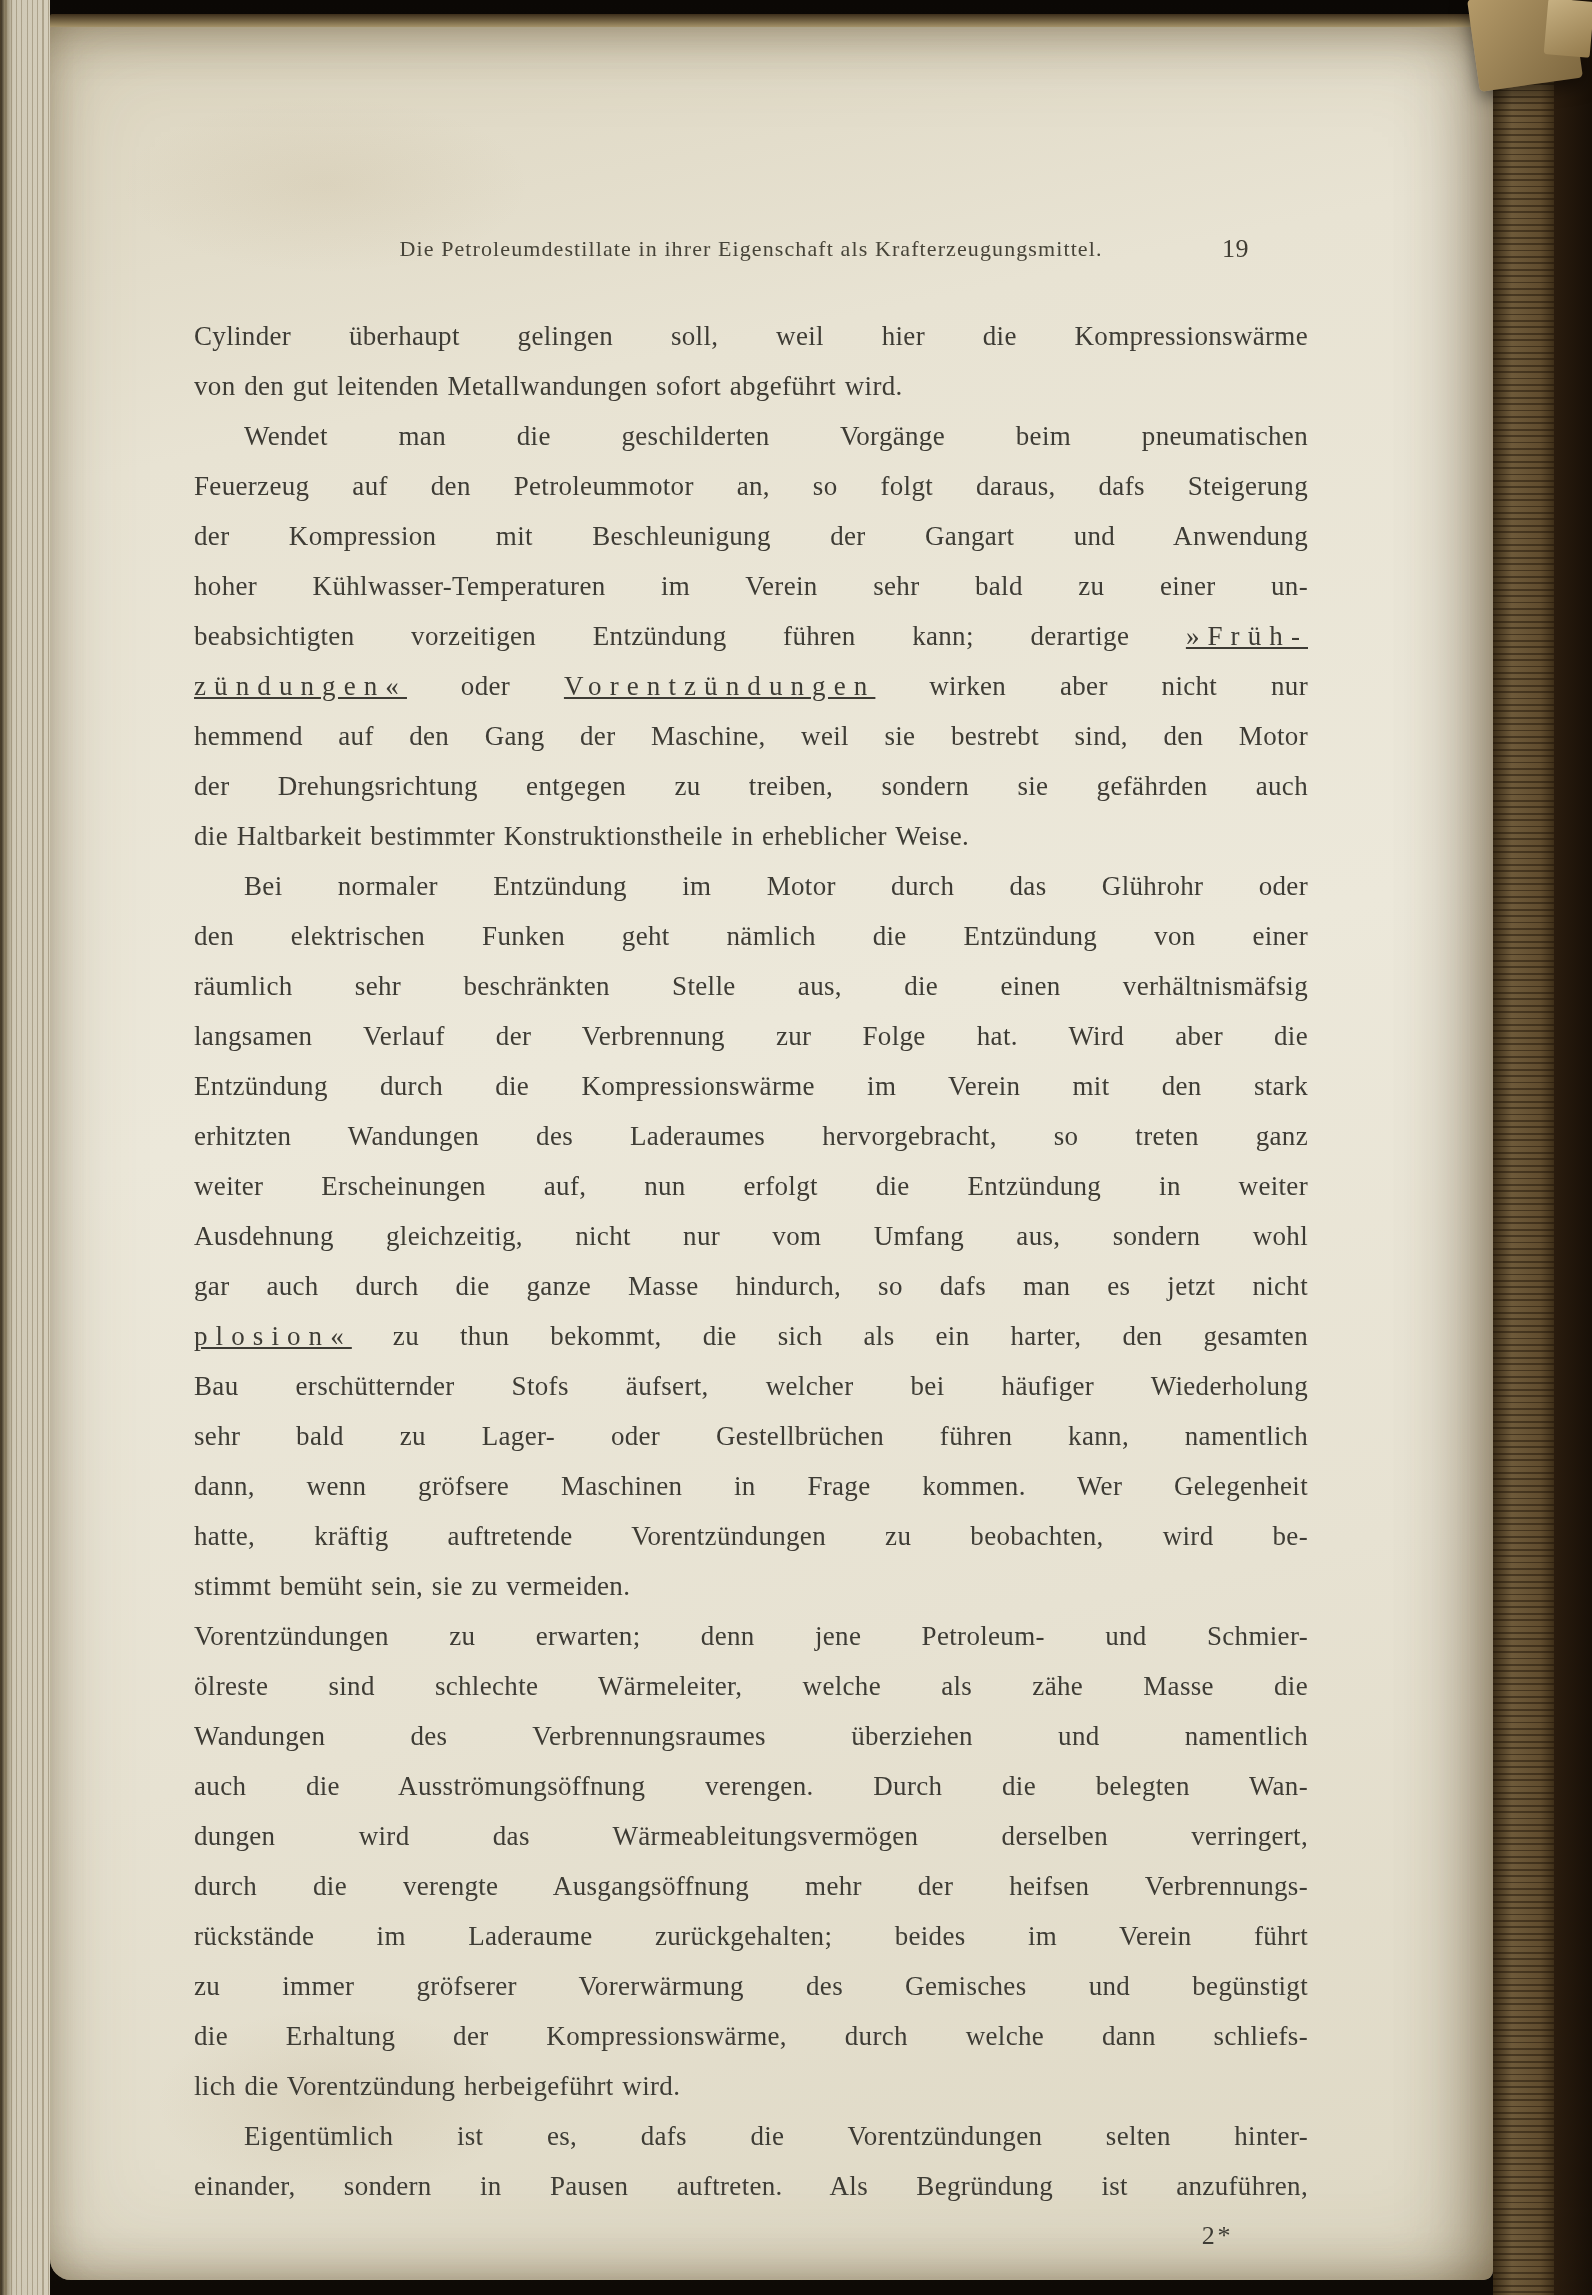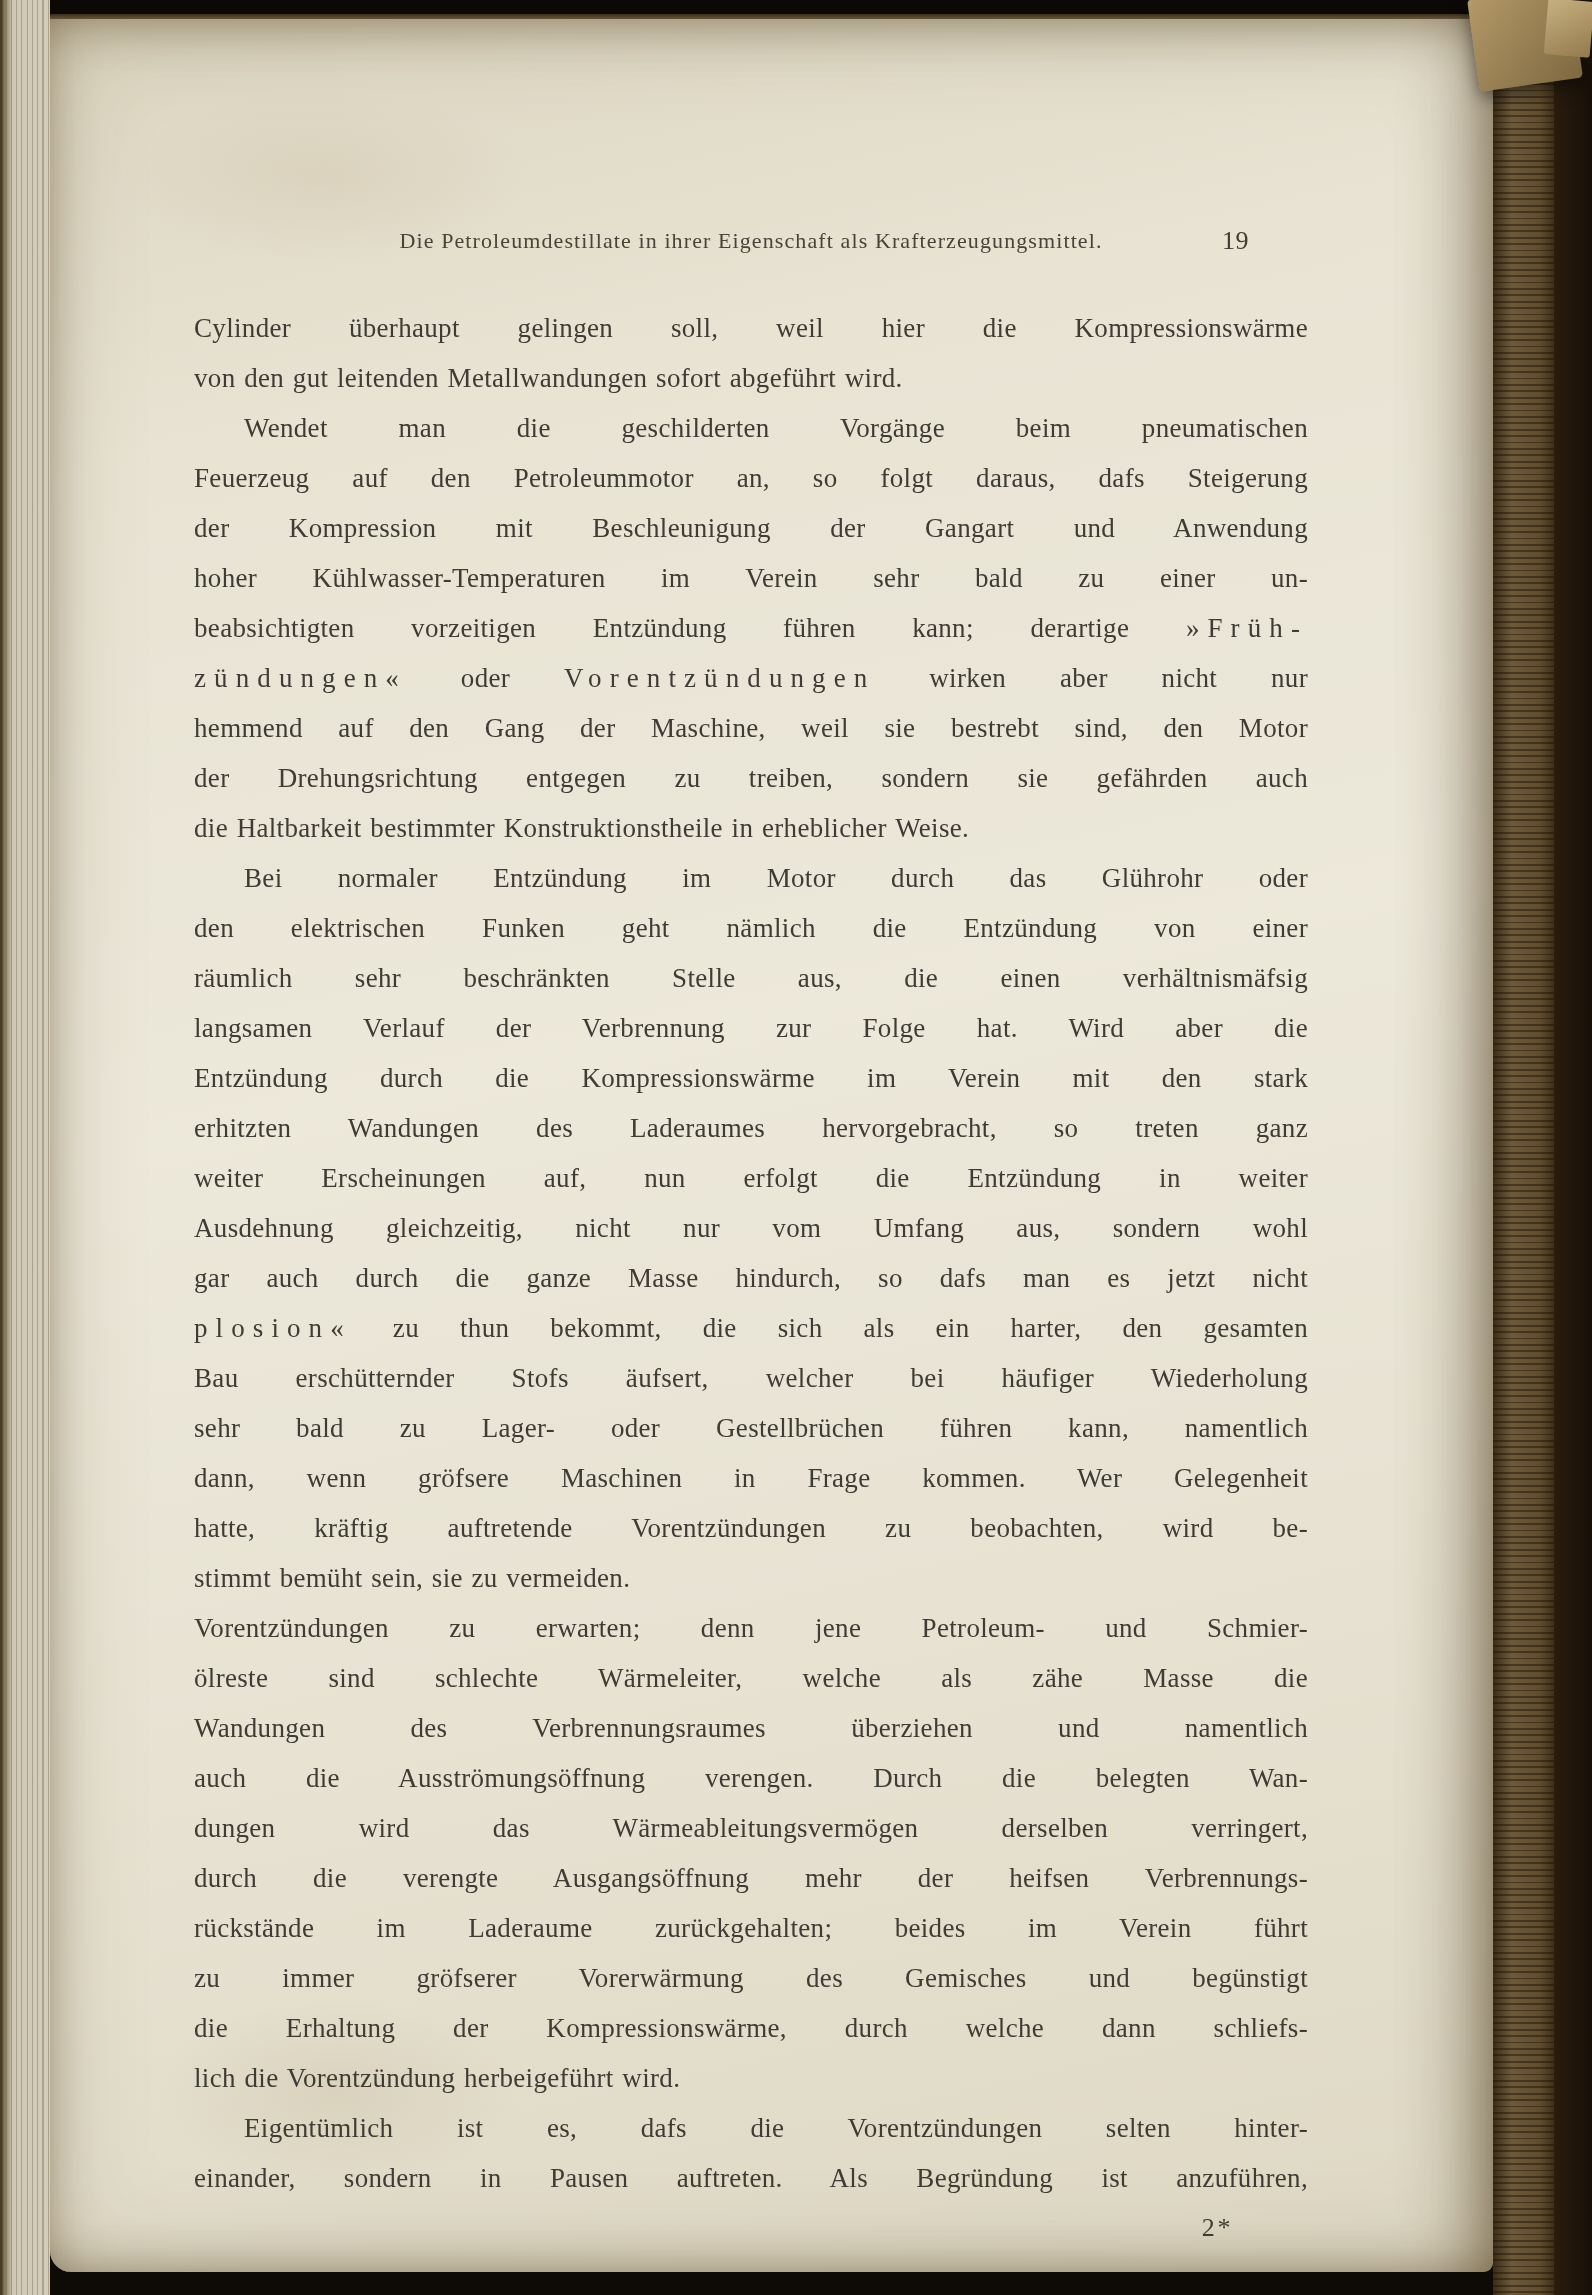--- a/index.html
+++ b/index.html
@@ -21,21 +21,21 @@
 
   
   .top-edge {
     position:absolute; left:50px; top:14px; width:1443px; height:23.4px;
     background:linear-gradient(180deg,#3c2e1b 0%, #a18f66 55%, #c2b48d 100%);
     border-radius:1.8px;
   }
 
   
   .paper {
-    position:absolute; left:50px; top:19px; width:1443px; height:2253px;
+    position:absolute; left:50px; top:27px; width:1443px; height:2253px;
     background:linear-gradient(168deg, #dcd5c0 0%, #e8e3d3 18%, #ece8da 45%, #e7e2d2 70%, #ded8c4 100%);
     border-radius:1.2px 3.5px 9.4px 21px;
     box-shadow:
       inset 0 0 100px rgba(105,85,45,0.22),
       inset -47px 0 70px -32px rgba(75,55,25,0.55),
       inset 0 26px 53px -26px rgba(90,70,40,0.38),
       inset 26px 0 53px -32px rgba(90,70,40,0.30),
       inset 0 -23.4px 47px -26px rgba(90,70,40,0.30);
   }
 
@@ -48,21 +48,21 @@
   
   .header { position:absolute; left:144px; top:209px; width:1114px; height:35px; color:#474439; }
   .running-title { display:block; text-align:center; font-size:22px; letter-spacing:0.05em; }
   .page-number { position:absolute; right:59px; top:-2.3px; font-size:26px; letter-spacing:0.02em; color:#403d34; }
 
   
   .textcol { position:absolute; left:144px; top:280px; width:1114px; color:#3e3c35; font-size:27px; line-height:42px; }
   .line { text-align:justify; text-align-last:justify; letter-spacing:0.012em; word-spacing:0.06em;margin-top:8px; }
   .line.last { text-align-last:left; }
   .line.indent { text-indent:50px; }
-  .sperr { letter-spacing:0.30em; }
+  .sperr { letter-spacing:0.30em;text-decoration:underline; }
 
   .signature { margin-top:8.2px; text-align:right; padding-right:75px; font-size:26px; letter-spacing:0.10em; color:#3e3c35; }
 
   
   .right-stack {
     position:absolute; right:36px; top:0; width:63px; height:100%;
     background:
       repeating-linear-gradient(180deg, rgba(25,15,5,0.45) 0 1.8px, rgba(0,0,0,0) 1.8px 6.4px),
       linear-gradient(90deg, #3a2c17 0%, #6e5a3a 30%, #604c2e 75%, #3a2b16 100%);
   }

